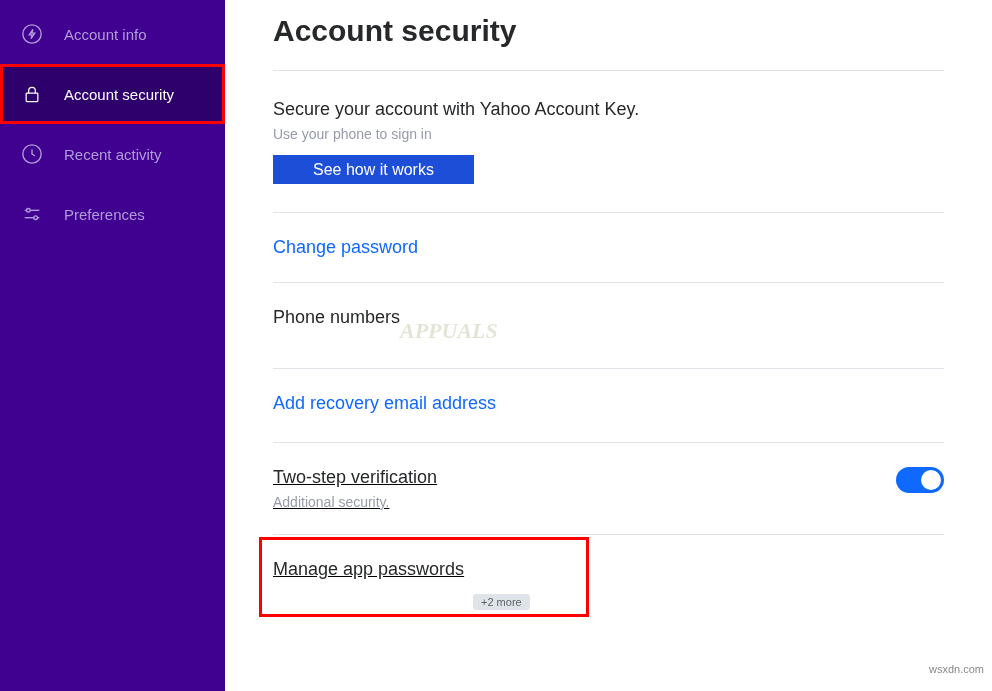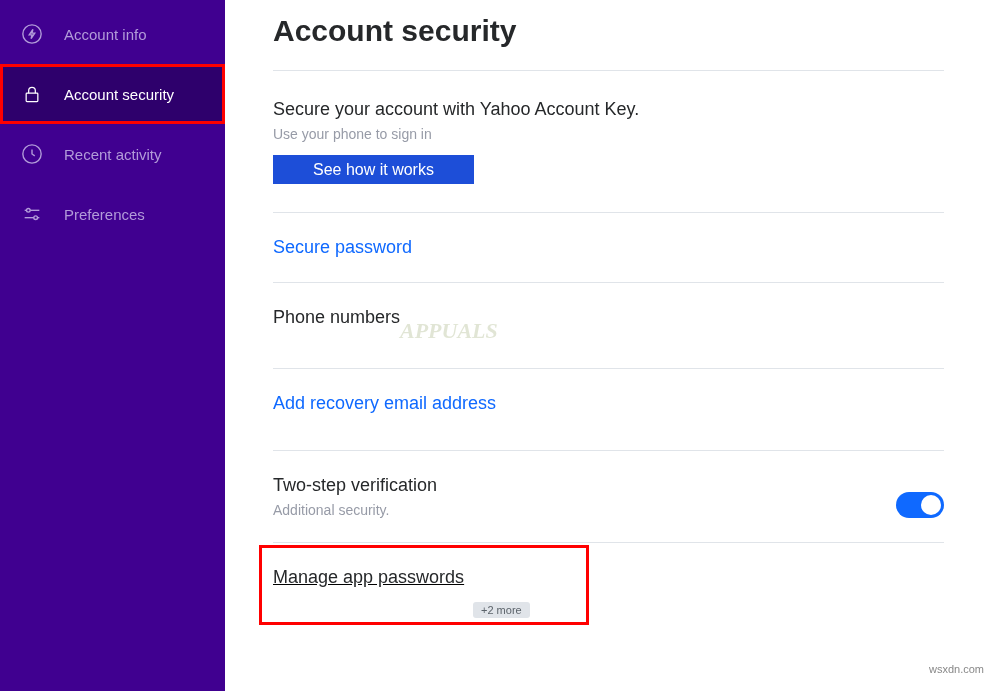--- a/index.html
+++ b/index.html
@@ -99,21 +99,22 @@
       cursor: pointer;
     }
     .link-action {
       color: #0f69ff;
       font-size: 18px;
       cursor: pointer;
     }
     .twostep-row {
       display: flex;
       justify-content: space-between;
-      align-items: flex-end;
+      align-items: flex-start;
+      text-decoration: underline;
     }
     .toggle {
       width: 48px;
       height: 26px;
       background: #0f69ff;
       border-radius: 13px;
       position: relative;
       cursor: pointer;
     }
     .toggle-knob {
@@ -219,28 +220,28 @@
   <div class="main">
     <h1 class="page-title">Account security</h1>
 
     <div class="section">
       <div class="section-heading">Secure your account with Yahoo Account Key.</div>
       <div class="section-sub">Use your phone to sign in</div>
       <button class="btn-primary">See how it works</button>
     </div>
 
     <div class="section" style="padding-top:24px;padding-bottom:24px;">
-      <div class="link-action">Secure password</div>
+      <div class="link-action">Change password</div>
     </div>
 
     <div class="section" style="padding-top:24px;padding-bottom:40px;">
       <div class="section-heading" style="margin-bottom:0;">Phone numbers</div>
     </div>
 
-    <div class="section" style="padding-top:24px;padding-bottom:36px;">
+    <div class="section" style="padding-top:24px;padding-bottom:28px;">
       <div class="link-action">Add recovery email address</div>
     </div>
 
     <div class="section" style="padding-top:24px;padding-bottom:24px;">
       <div class="twostep-row">
         <div>
           <div class="section-heading">Two-step verification</div>
           <div class="section-sub" style="margin-bottom:0;">Additional security.</div>
         </div>
         <div class="toggle">

